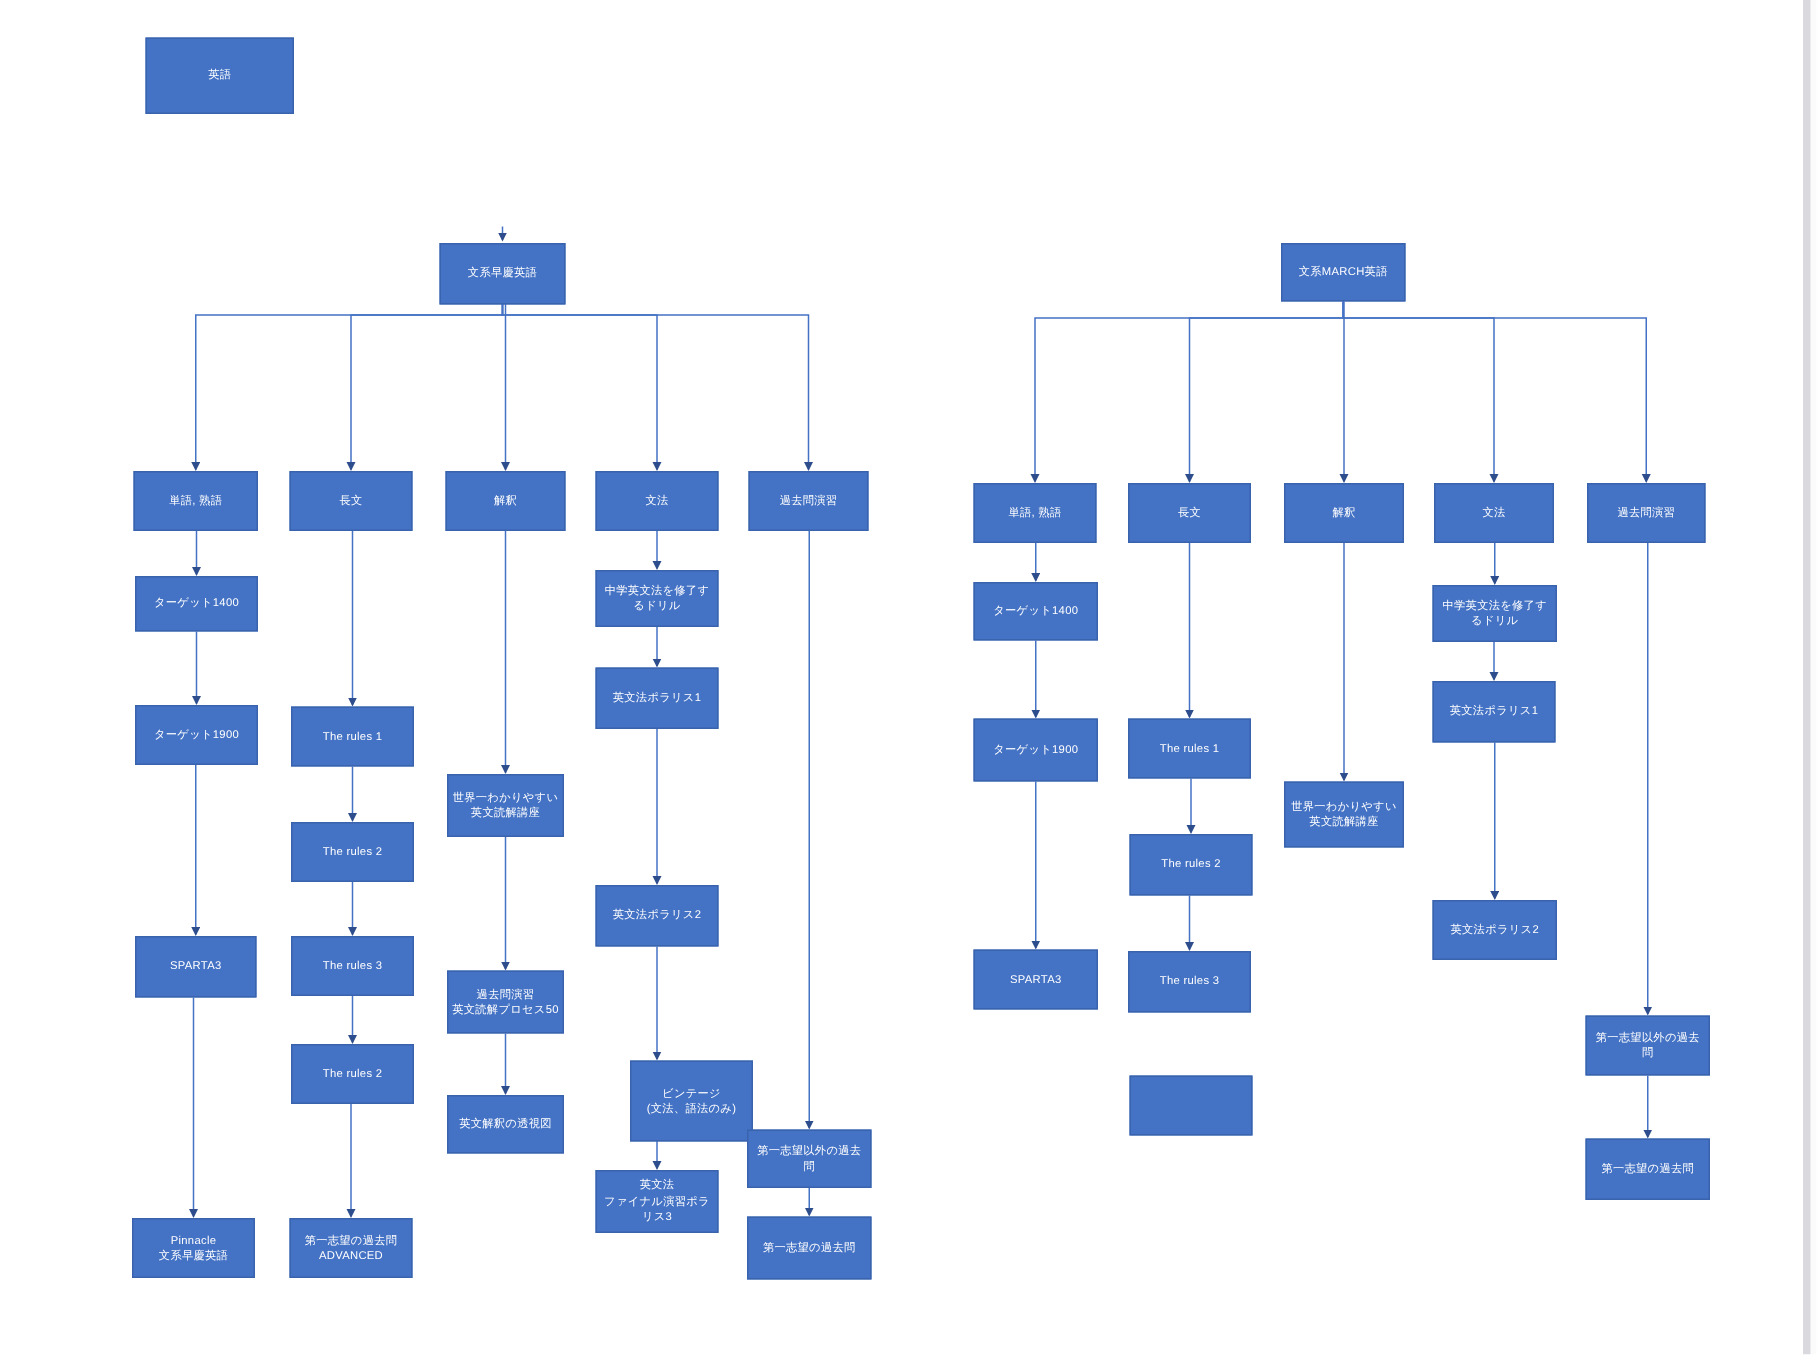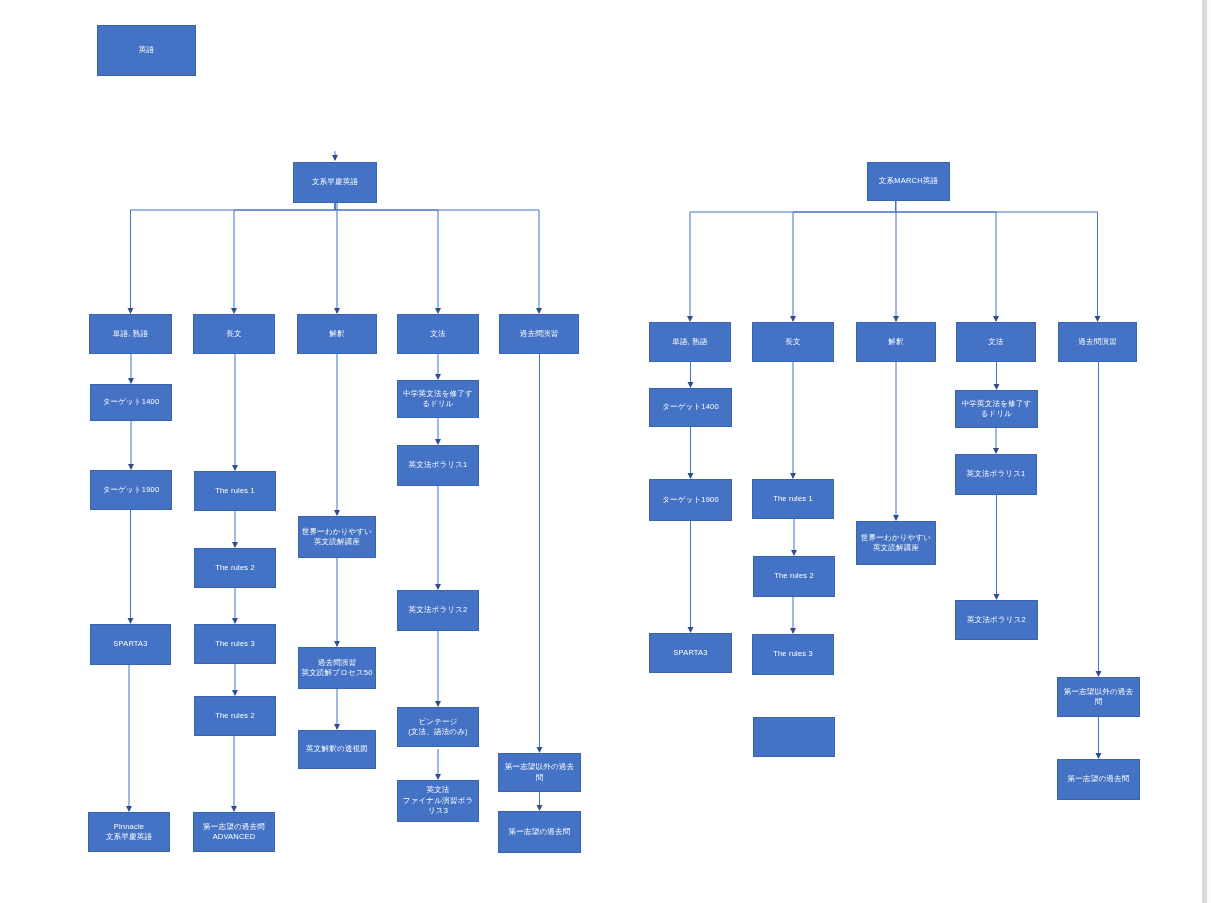--- a/index.html
+++ b/index.html
@@ -165,35 +165,35 @@
       </div>
       <div class="node" style="left: 397px; top: 380px; width: 82px; height: 38px;">
         <span class="node-label">中学英文法を修了するドリル</span>
       </div>
       <div class="node" style="left: 397px; top: 445px; width: 82px; height: 41px;">
         <span class="node-label">英文法ポラリス1</span>
       </div>
       <div class="node" style="left: 397px; top: 590px; width: 82px; height: 41px;">
         <span class="node-label">英文法ポラリス2</span>
       </div>
-      <div class="node" style="left: 397px; top: 707px; width: 82px; height: 40px;">
+      <div class="node" style="left: 420px; top: 707px; width: 82px; height: 54px;">
         <span class="node-label">ビンテージ
 (文法、語法のみ)</span>
       </div>
       <div class="node" style="left: 397px; top: 780px; width: 82px; height: 42px;">
         <span class="node-label">英文法
 ファイナル演習ポラリス3</span>
       </div>
       <div class="node" style="left: 498px; top: 753px; width: 83px; height: 39px;">
         <span class="node-label">第一志望以外の過去問</span>
       </div>
       <div class="node" style="left: 498px; top: 811px; width: 83px; height: 42px;">
         <span class="node-label">第一志望の過去問</span>
       </div>
-      <div class="node" style="left: 854px; top: 162px; width: 83px; height: 39px; margin-left: 13px;">
+      <div class="node" style="left: 854px; top: 162px; width: 83px; height: 39px;">
         <span class="node-label">文系MARCH英語</span>
       </div>
       <div class="node" style="left: 649px; top: 322px; width: 82px; height: 40px;">
         <span class="node-label">単語, 熟語</span>
       </div>
       <div class="node" style="left: 752px; top: 322px; width: 82px; height: 40px;">
         <span class="node-label">長文</span>
       </div>
       <div class="node" style="left: 856px; top: 322px; width: 80px; height: 40px;">
         <span class="node-label">解釈</span>

